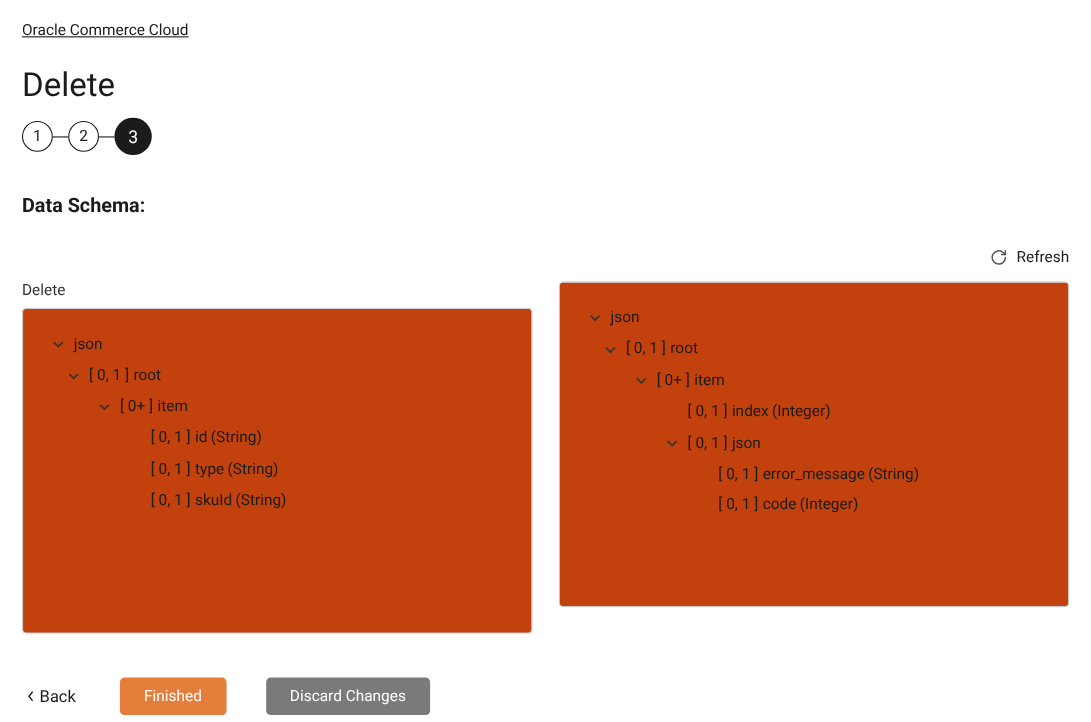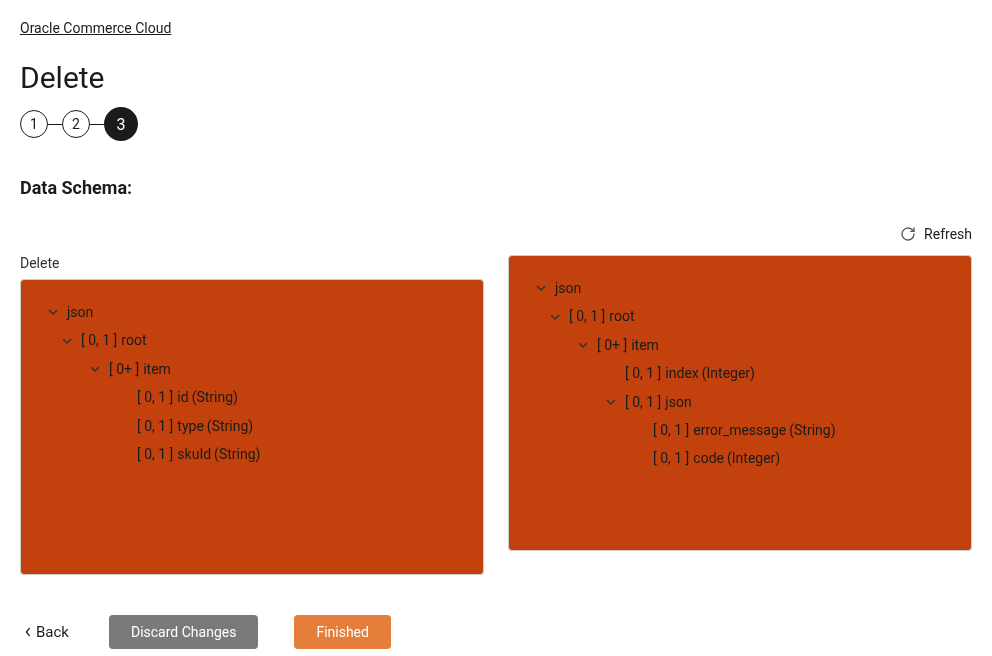--- a/index.html
+++ b/index.html
@@ -338,18 +338,18 @@
 
 <div class="footer-actions">
   <button class="back-link">
     <span>
       <svg width="8" height="10" viewBox="0 0 8 12" fill="none" stroke="#1b1b1b" stroke-width="1.5">
         <polyline points="6,1 2,6 6,11"></polyline>
       </svg>
     </span>
     <span>Back</span>
   </button>
+  <button class="btn btn-primary">Finished</button>
   <button class="btn btn-secondary">Discard Changes</button>
-  <button class="btn btn-primary">Finished</button>
 </div>
 
 
 
 
 </body></html>

